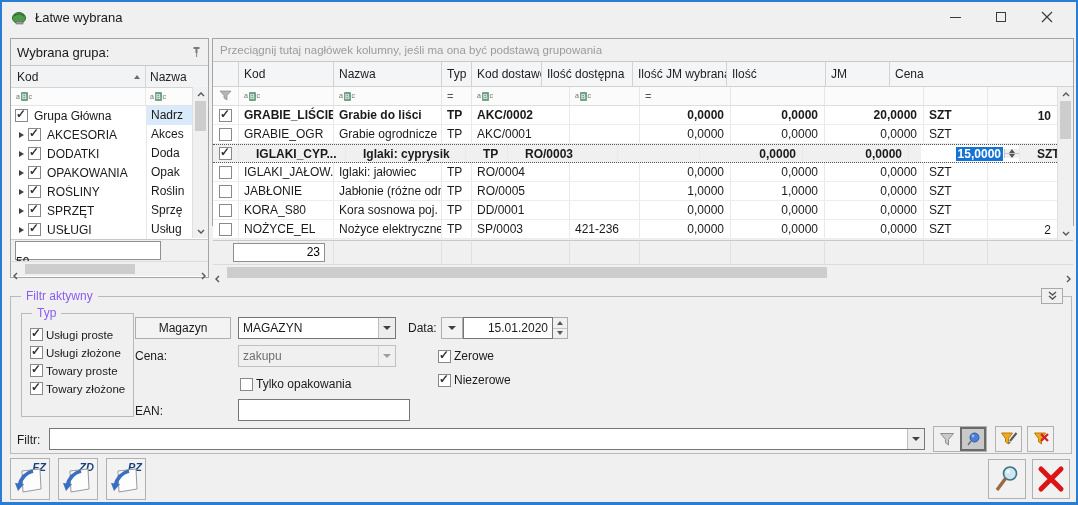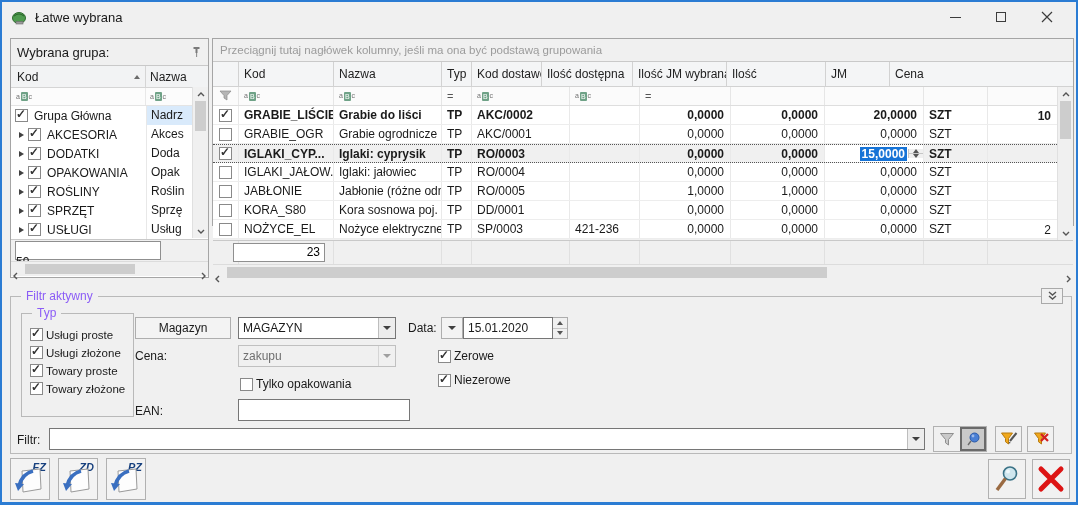--- a/index.html
+++ b/index.html
@@ -64,21 +64,21 @@
   .g-group { height:23px; background:#f0f0f0; border-bottom:1px solid #c9c9c9; font-size:11.5px; color:#9b9b9b;
              display:flex; align-items:center; padding-left:7px; }
   .g-head { height:25px; display:flex; background:#f4f5f6; border-bottom:1px solid #d2d2d2; font-size:12px; color:#222; }
   .g-head > div { display:flex; align-items:center; padding-left:5px; border-right:1px solid #d2d2d2; overflow:hidden; white-space:nowrap; }
   .g-filt { height:19px; display:flex; background:#fbfbfb; border-bottom:1px solid #dedede; font-size:11px; color:#555; }
   .g-filt > div { display:flex; align-items:center; padding-left:5px; border-right:1px solid #e6e6e6; }
   .g-rows { height:134px; position:relative; overflow:hidden; }
   .grow { height:19px; display:flex; font-size:12px; color:#1a1a1a; border-bottom:1px solid #ededed; background:#fff; }
   .grow > div { display:flex; align-items:center; padding-left:5px; border-right:1px solid #e9e9e9; overflow:hidden; white-space:nowrap; }
   .grow.b { font-weight:700; }
-  .grow.focus { background:#f0f0f0; border-top:1px dotted #555; border-bottom:1px dotted #555; }
+  .grow.focus { background:#f0f0f0; border-top:1px dotted #555; border-bottom:1px dotted #555;gap:12px; }
   
   .w-sel { width:26px; flex:none; justify-content:center; padding-left:0 !important; }
   .w-kod { width:95px; flex:none; }
   .w-naz { width:108px; flex:none; }
   .w-typ { width:30px; flex:none; }
   .w-nrk { width:98px; flex:none; }
   .w-dos { width:70px; flex:none; }
   .w-id  { width:91px; flex:none; }
   .w-ijm { width:94px; flex:none; }
   .w-il  { width:99px; flex:none; }
@@ -545,21 +545,21 @@
     <div class="combo abspos" style="left:227px;top:20px;width:158px;height:22px">
       <span class="cval">MAGAZYN</span>
       <span class="carr">
           <span class="tri-down"></span>
         </span>
     </div>
     <div class="flabel" style="left:397px;top:24px">Data:</div>
     <div class="btn abspos" style="left:430px;top:20px;width:22px;height:22px">
       <span class="tri-down"></span>
     </div>
-    <div class="tinput abspos" style="left:452px;top:20px;width:90px;height:22px;line-height:20px;text-align:left">15.01.2020</div>
+    <div class="tinput abspos" style="left:452px;top:20px;width:90px;height:22px;line-height:20px;text-align:right">15.01.2020</div>
     <div class="spin abspos" style="left:542px;top:20px;width:15px;height:22px;border:1px solid #adadad;border-left:none">
       <div>
           <span class="tri-up-s"></span>
         </div>
       <div>
           <span class="tri-dn-s"></span>
         </div>
     </div>
 
     <div class="flabel" style="left:124px;top:52px">Cena:</div>

